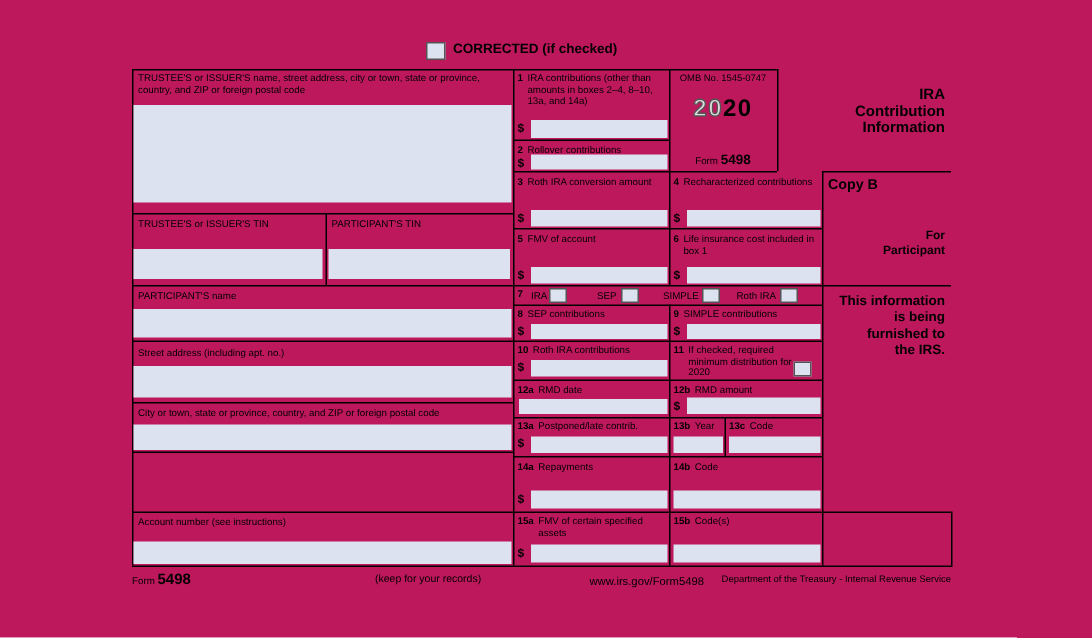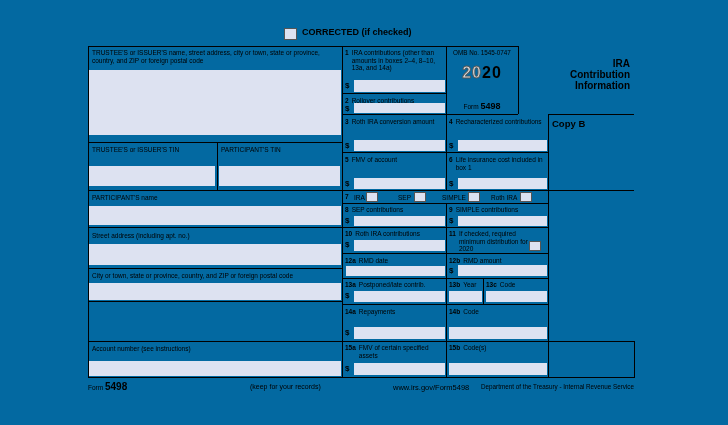--- a/index.html
+++ b/index.html
@@ -1,16 +1,16 @@
 <!DOCTYPE html>
 <html><head>
 <meta charset="utf-8">
 <style>
   html,body{margin:0;padding:0;background:#fff;}
-  .page{position:relative;width:728px;height:425px;background:#0369a1;
+  .page{position:relative;width:728px;height:425px;background:#be185d;
         font-family:"Liberation Sans",sans-serif;color:#000;overflow:hidden;}
   .hl{position:absolute;height:1px;background:#000;}
   .vl{position:absolute;width:1px;background:#000;}
   .shade{position:absolute;background:#dde2f1;}
   .lab{position:absolute;font-size:6.5px;line-height:1.18;display:flex;gap:3px;align-items:flex-start;}
   .bn{font-weight:bold;flex:0 0 auto;}
   .bt{flex:1 1 auto;}
   .llab{position:absolute;font-size:6.5px;line-height:1.25;}
   .dollar{position:absolute;font-size:8px;font-weight:bold;}
   .cb{position:absolute;background:#dde2f1;border:1px solid #555;}
@@ -85,20 +85,26 @@
   <div class="shade" style="left:89px;top:361px;width:252px;height:15px;"></div>
 
   <div class="omb" style="left:447px;top:49px;width:70px;">OMB No. 1545-0747</div>
   <div class="year" style="left:447px;top:64px;width:70px;"><span class="y20">20</span><span>20</span></div>
   <div class="formnum" style="left:447px;top:101px;width:70px;"><span>Form</span> <b>5498</b></div>
 
   <div class="title pre" style="left:500px;top:58px;width:130px;">IRA
 Contribution
 Information</div>
   <div class="copyb" style="left:552px;top:118px;width:78px;">Copy B</div>
+  <div class="forpart pre" style="left:552px;top:152px;width:78px;">For
+Participant</div>
+  <div class="notice pre" style="left:548px;top:195px;width:82px;">This information
+is being
+furnished to
+the IRS.</div>
 
   <div class="lab" style="left:345px;top:49px;width:95px;">
       <span class="bn">1</span>
       <span class="bt">IRA contributions (other than amounts in boxes 2–4, 8–10, 13a, and 14a)</span>
     </div>
   <div class="dollar" style="left:345px;top:81px;">$</div>
   <div class="shade" style="left:354px;top:80px;width:91px;height:12px;"></div>
 
   <div class="lab" style="left:345px;top:97px;width:95px;">
       <span class="bn">2</span>

